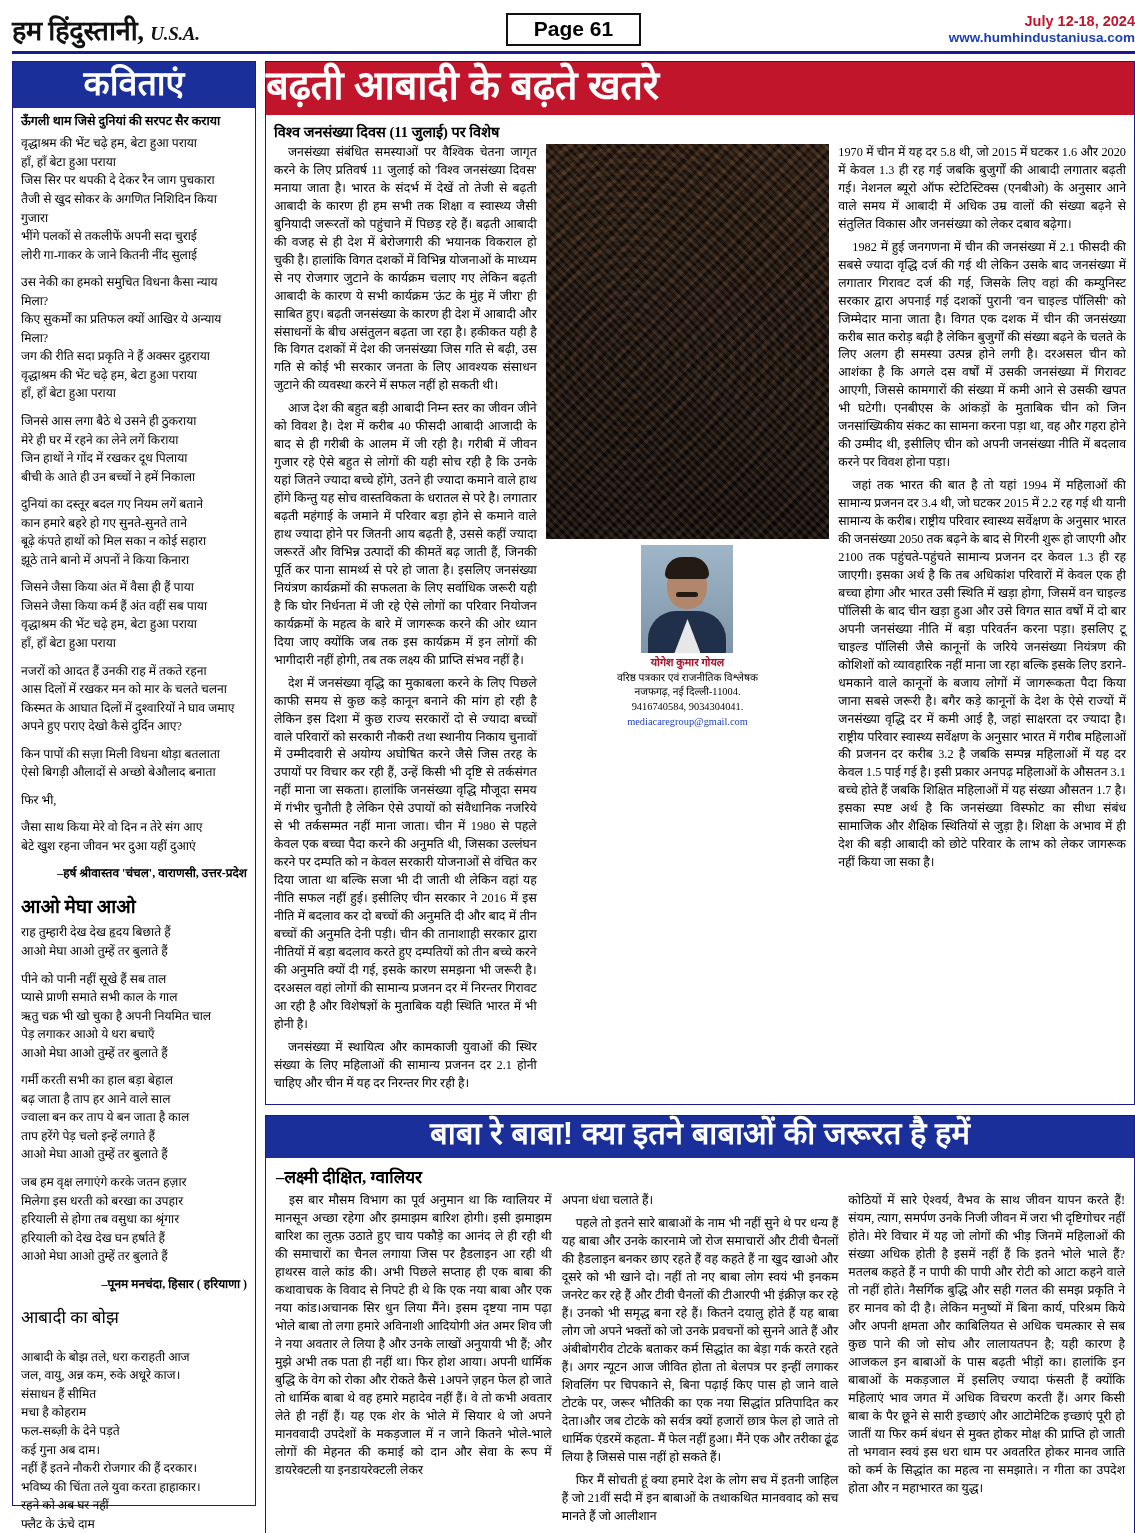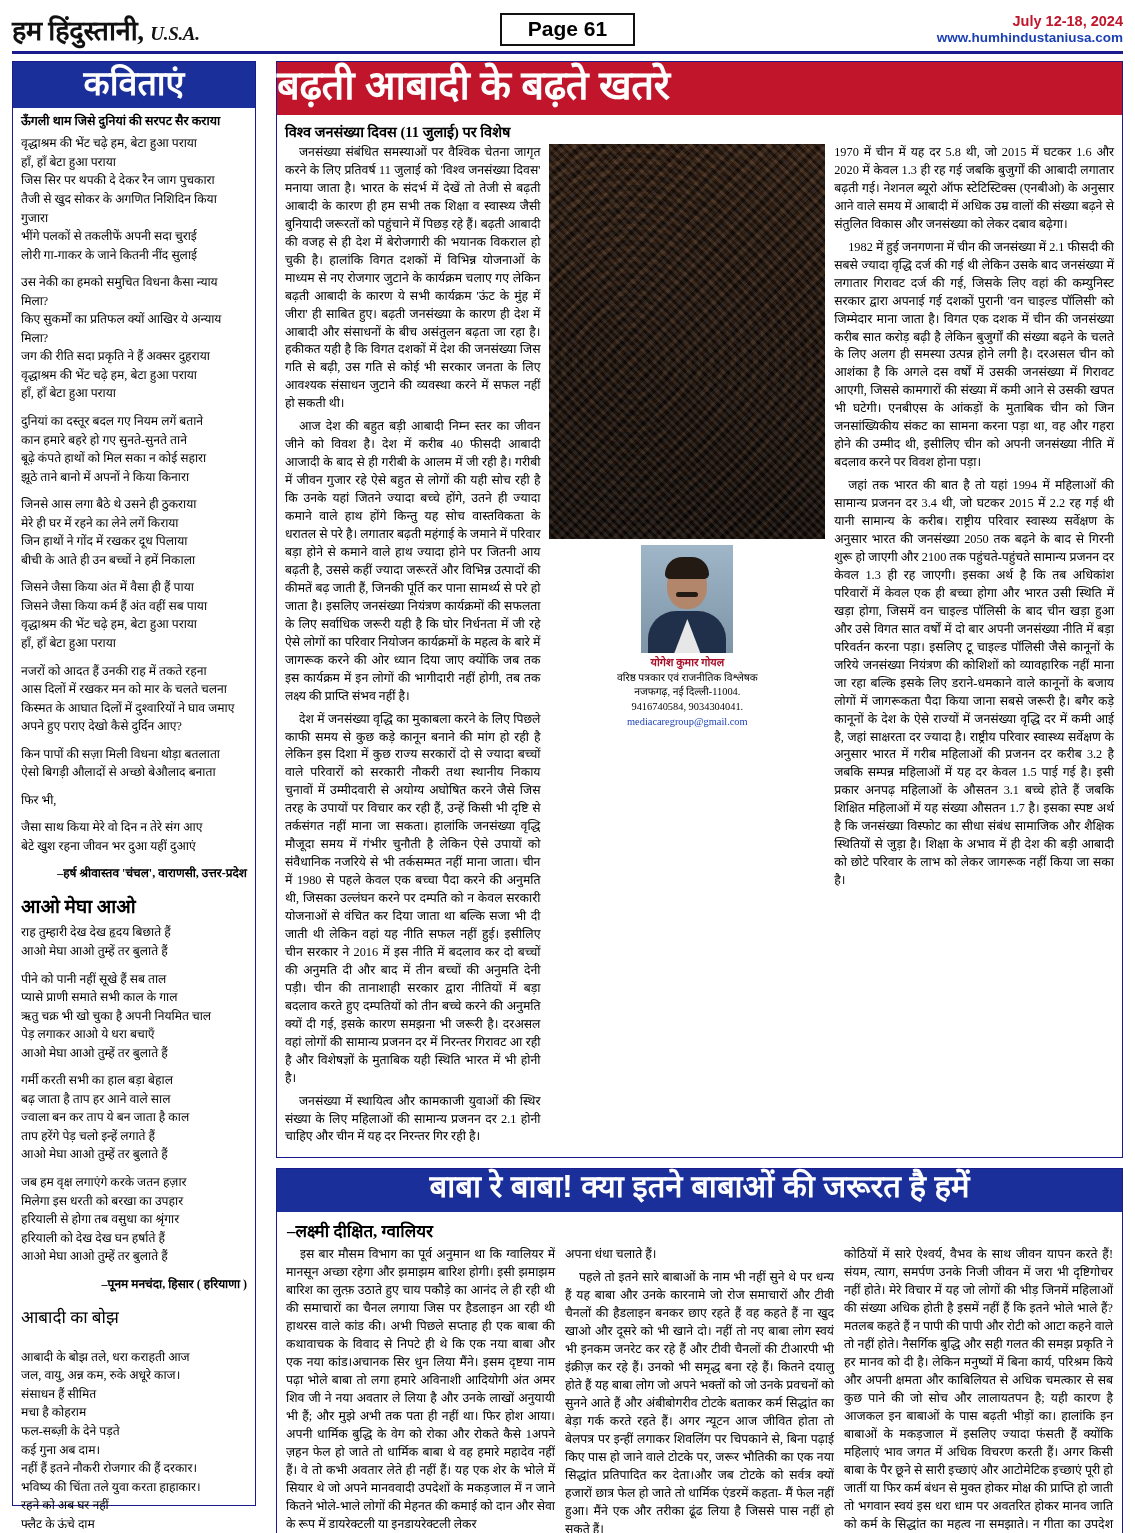--- a/index.html
+++ b/index.html
@@ -8,21 +8,21 @@
     width: 1135px;
     height: 1533px;
     background: #ffffff;
     font-family: "Liberation Serif", serif;
     color: #000;
     position: relative;
   }
   .page {
     width: 1135px;
     height: 1341px;
-    padding: 10px 12px 8px 12px;
+    padding: 10px 0 8px 12px;
     position: relative;
   }
 
   
   .masthead {
     display: flex;
     align-items: center;
     height: 44px;
     border-bottom: 3px solid #1b1b8f;
     padding-bottom: 2px;
@@ -67,21 +67,21 @@
   .mast-right .site {
     color: #1b3fb5;
     font-size: 13.5px;
     font-weight: bold;
     font-family: "Liberation Sans", sans-serif;
   }
 
   
   .body-grid {
     display: flex;
-    gap: 20px;
+    gap: 9px;
     margin-top: 7px;
     height: 1445px;
   }
   .col-left {
     width: 244px;
     border: 1.5px solid #1b1b8f;
     padding: 0;
     display: flex;
     flex-direction: column;
   }
@@ -326,31 +326,31 @@
 
         <div class="poem-stanza">
           <div class="poem-line">उस नेकी का हमको समुचित विधना कैसा न्याय मिला?</div>
           <div class="poem-line">किए सुकर्मों का प्रतिफल क्यों आखिर ये अन्याय मिला?</div>
           <div class="poem-line">जग की रीति सदा प्रकृति ने हैं अक्सर दुहराया</div>
           <div class="poem-line">वृद्धाश्रम की भेंट चढ़े हम, बेटा हुआ पराया</div>
           <div class="poem-line">हाँ, हाँ बेटा हुआ पराया</div>
         </div>
 
         <div class="poem-stanza">
+          <div class="poem-line">जिनसे आस लगा बैठे थे उसने ही ठुकराया</div>
+          <div class="poem-line">मेरे ही घर में रहने का लेने लगें किराया</div>
+          <div class="poem-line">जिन हाथों ने गोंद में रखकर दूध पिलाया</div>
+          <div class="poem-line">बीची के आते ही उन बच्चों ने हमें निकाला</div>
+        </div>
+
+        <div class="poem-stanza">
           <div class="poem-line">दुनियां का दस्तूर बदल गए नियम लगें बताने</div>
           <div class="poem-line">कान हमारे बहरे हो गए सुनते-सुनते ताने</div>
           <div class="poem-line">बूढ़े कंपते हाथों को मिल सका न कोई सहारा</div>
           <div class="poem-line">झूठे ताने बानो में अपनों ने किया किनारा</div>
-        </div>
-
-        <div class="poem-stanza">
-          <div class="poem-line">जिनसे आस लगा बैठे थे उसने ही ठुकराया</div>
-          <div class="poem-line">मेरे ही घर में रहने का लेने लगें किराया</div>
-          <div class="poem-line">जिन हाथों ने गोंद में रखकर दूध पिलाया</div>
-          <div class="poem-line">बीची के आते ही उन बच्चों ने हमें निकाला</div>
         </div>
 
         <div class="poem-stanza">
           <div class="poem-line">जिसने जैसा किया अंत में वैसा ही हैं पाया</div>
           <div class="poem-line">जिसने जैसा किया कर्म हैं अंत वहीं सब पाया</div>
           <div class="poem-line">वृद्धाश्रम की भेंट चढ़े हम, बेटा हुआ पराया</div>
           <div class="poem-line">हाँ, हाँ बेटा हुआ पराया</div>
         </div>
 
         <div class="poem-stanza">

